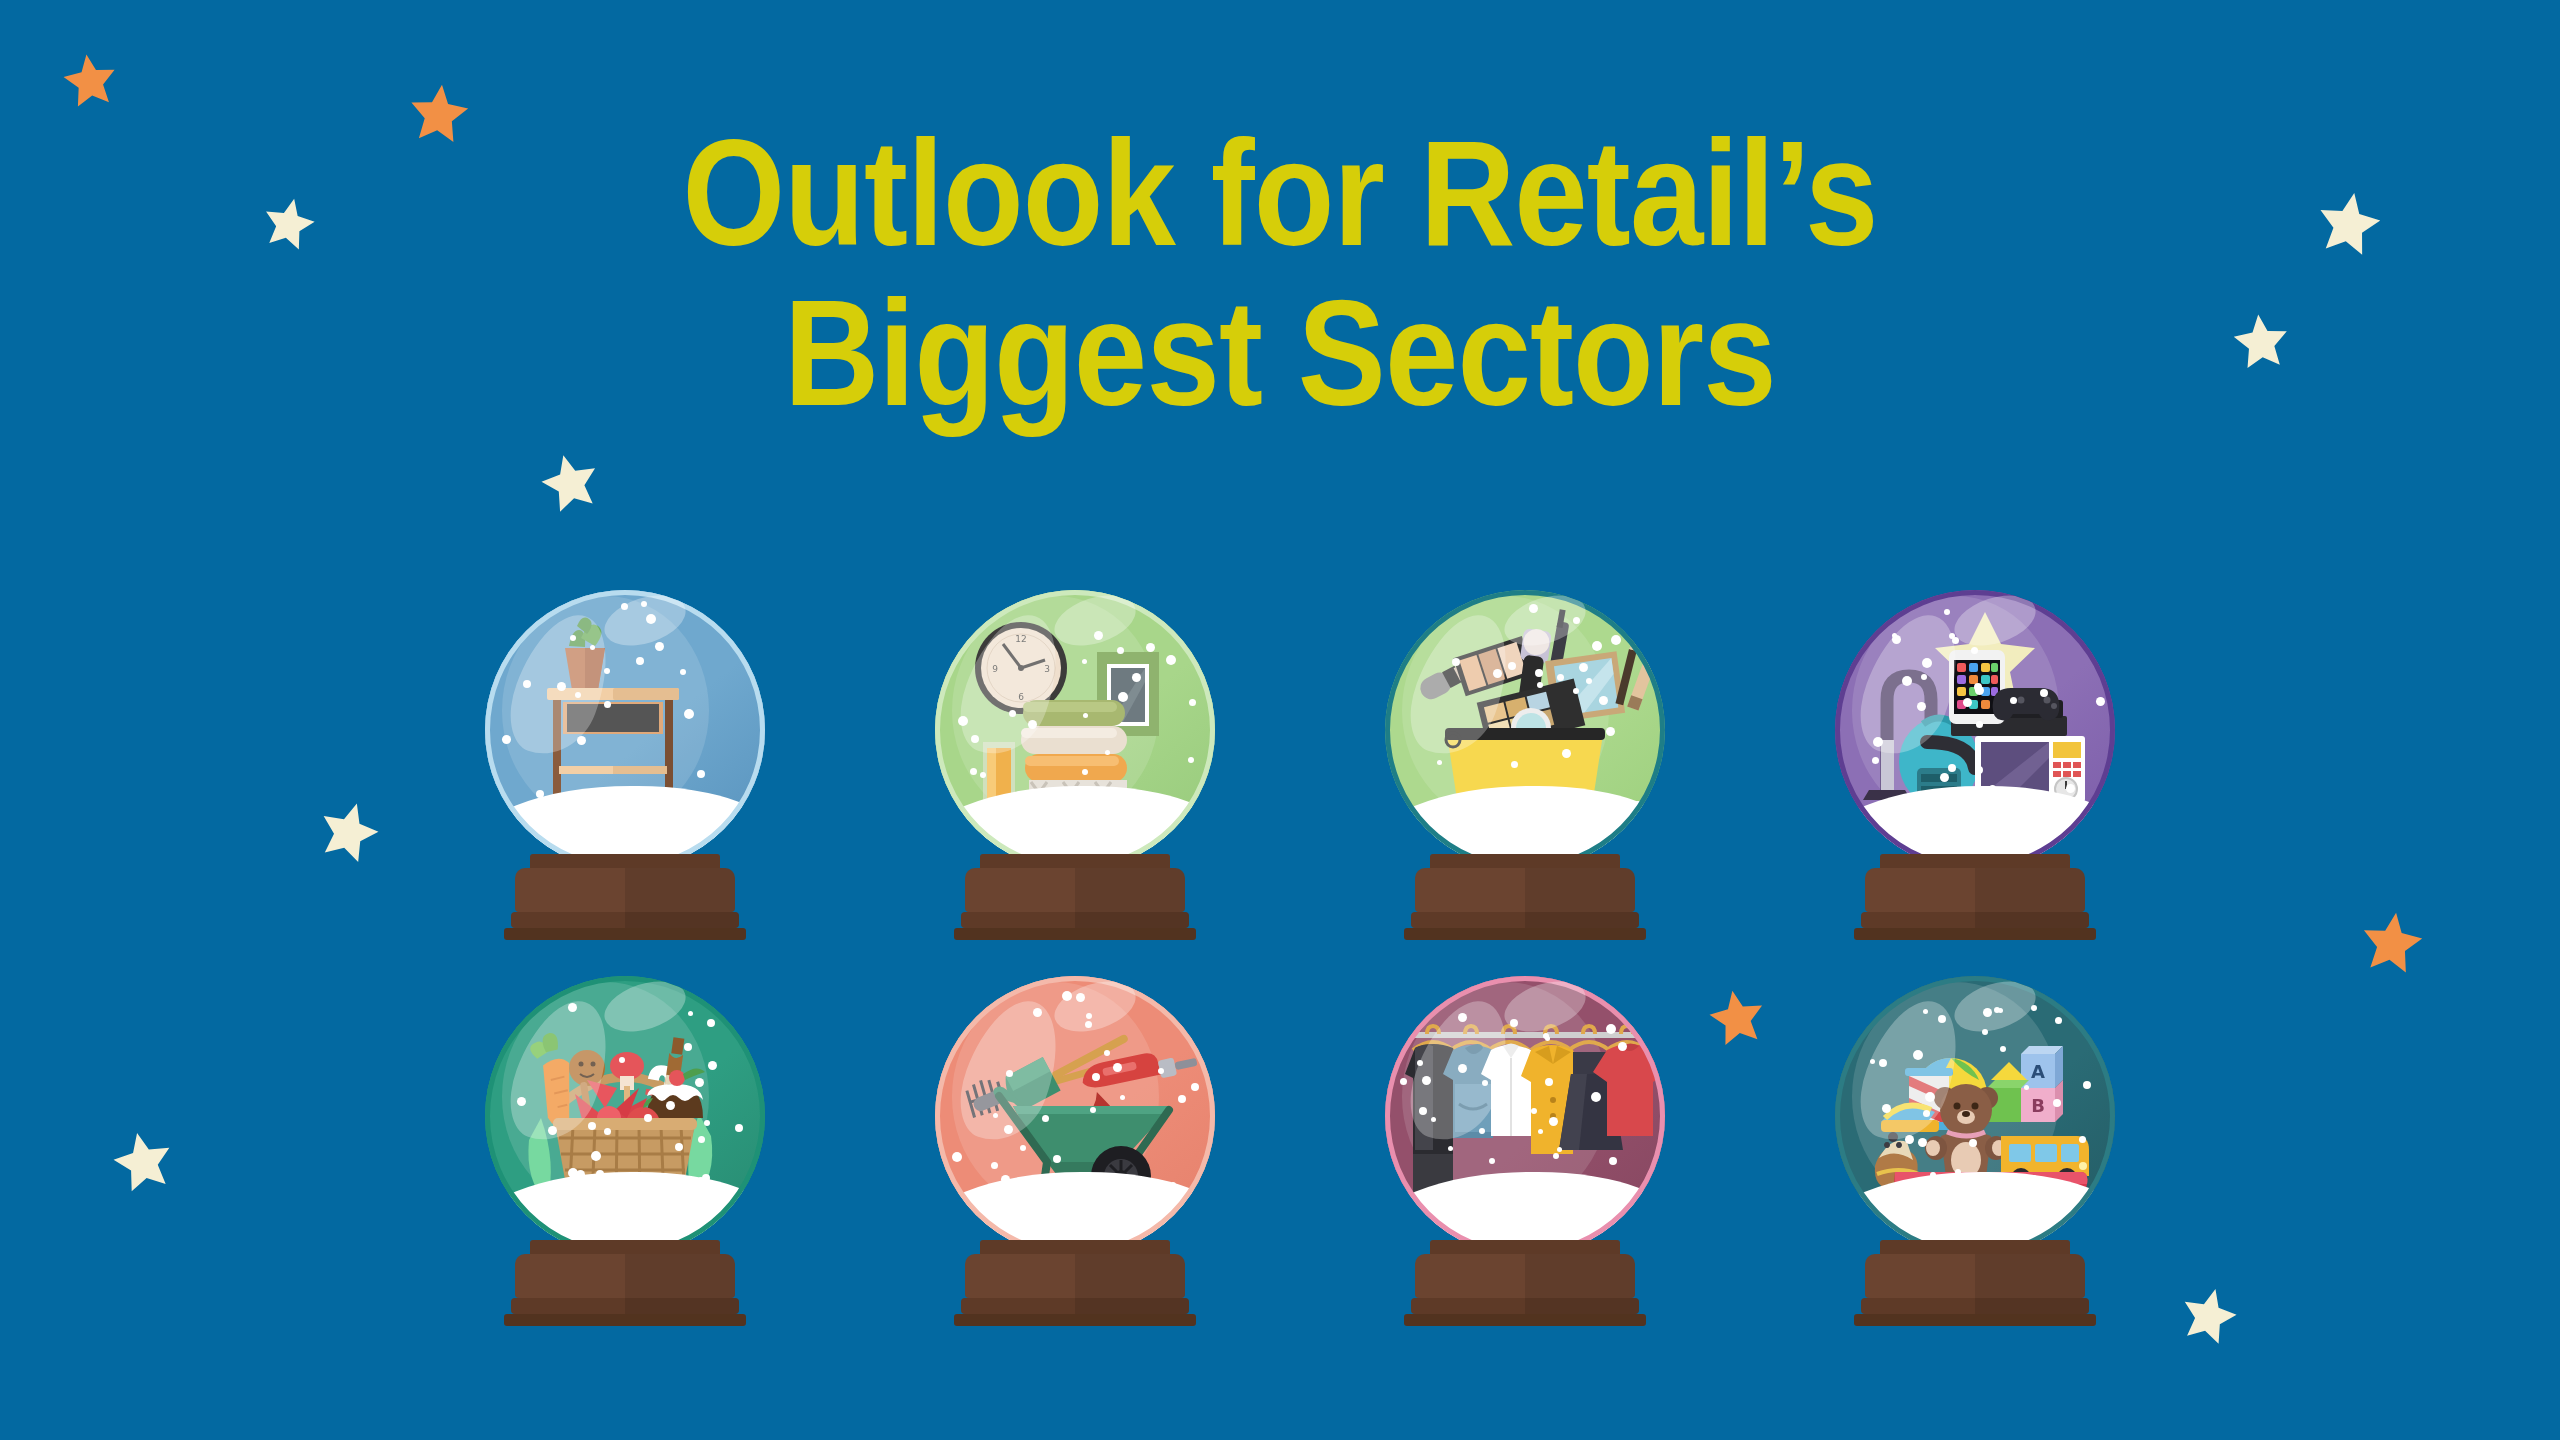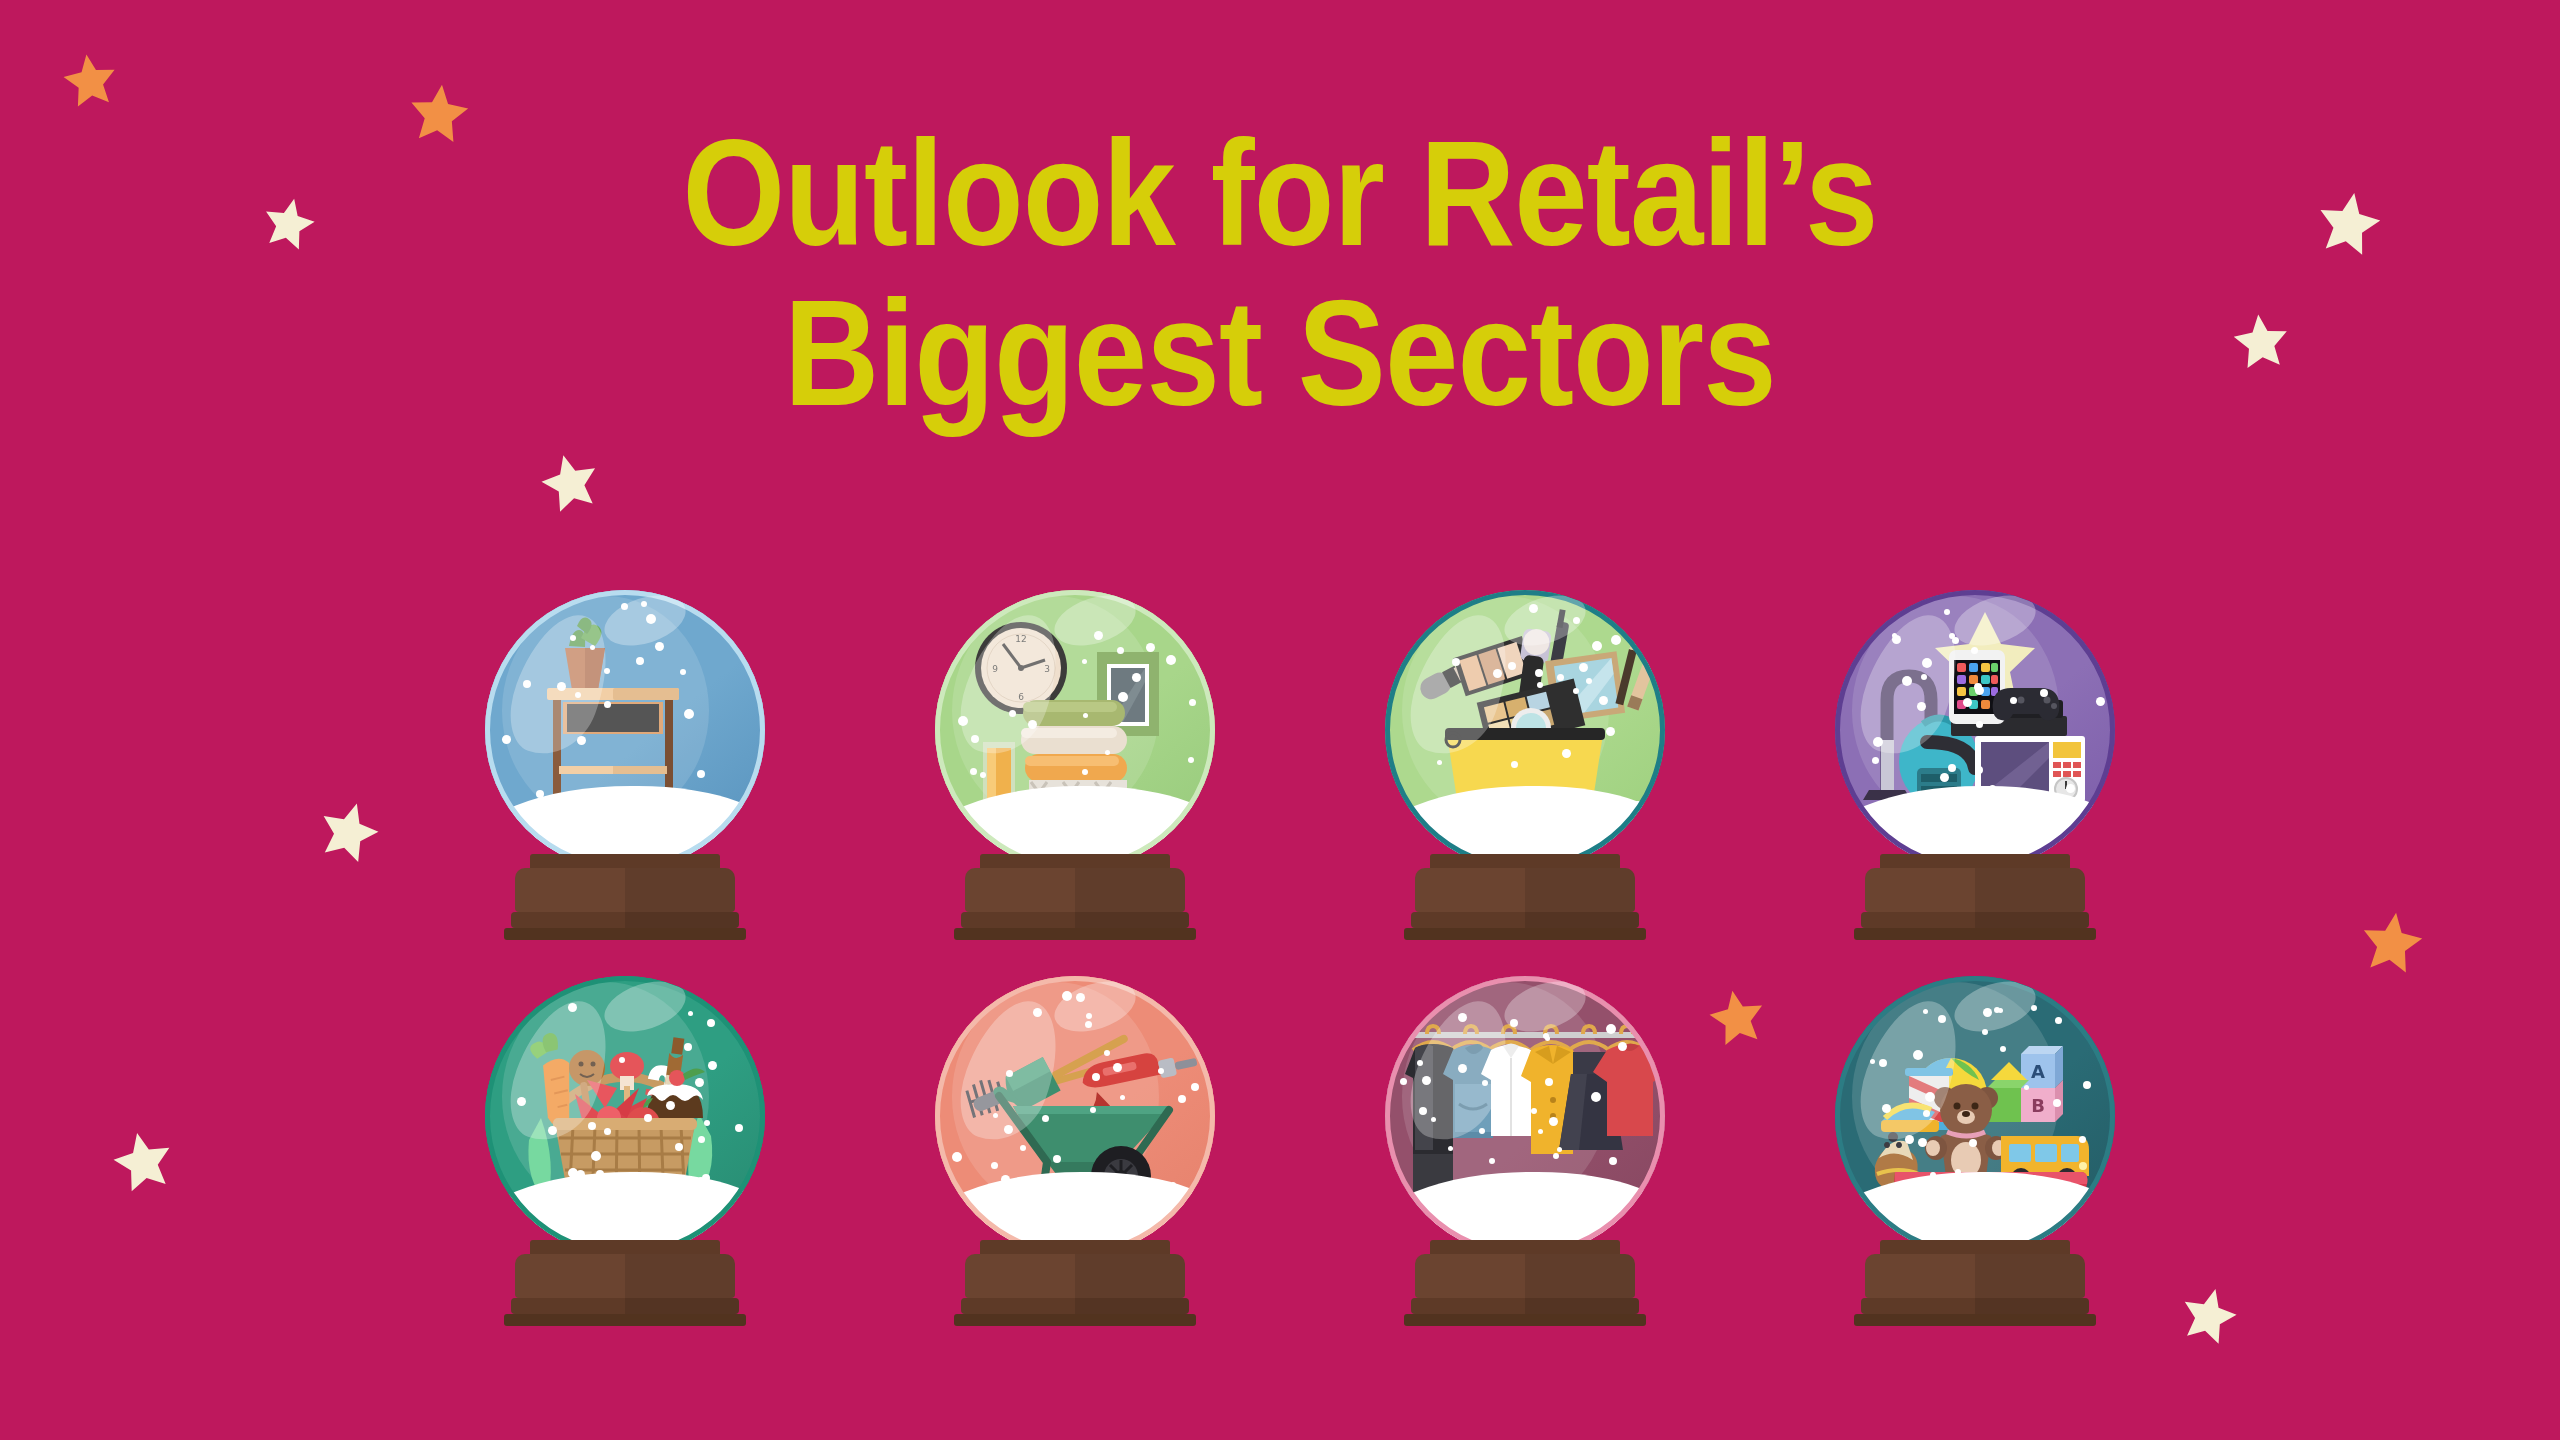--- a/index.html
+++ b/index.html
@@ -181,21 +181,21 @@
     height: 12px;
     width: 110%;
     margin-left: -5%;
     background: #52331F;
     border-radius: 3px;
   }
 </style>
 </head>
 <body>
 
-<div id="poster" style="background: #be185d;">
+<div id="poster" style="background: #0369a1;">
 
   <div id="stars-layer">
       <div class="star" style="left: 62px; top: 52px; width: 56px; height: 56px; transform: rotate(-8deg);">
         <svg viewBox="0 0 100 100">
           <path d="M50 4 L63 34 L96 38 L72 61 L78 94 L50 78 L22 94 L28 61 L4 38 L37 34 Z" fill="#F29045"></path>
         </svg>
       </div>
       <div class="star" style="left: 408px; top: 82px; width: 62px; height: 62px; transform: rotate(6deg);">
         <svg viewBox="0 0 100 100">
           <path d="M50 4 L63 34 L96 38 L72 61 L78 94 L50 78 L22 94 L28 61 L4 38 L37 34 Z" fill="#F29045"></path>

